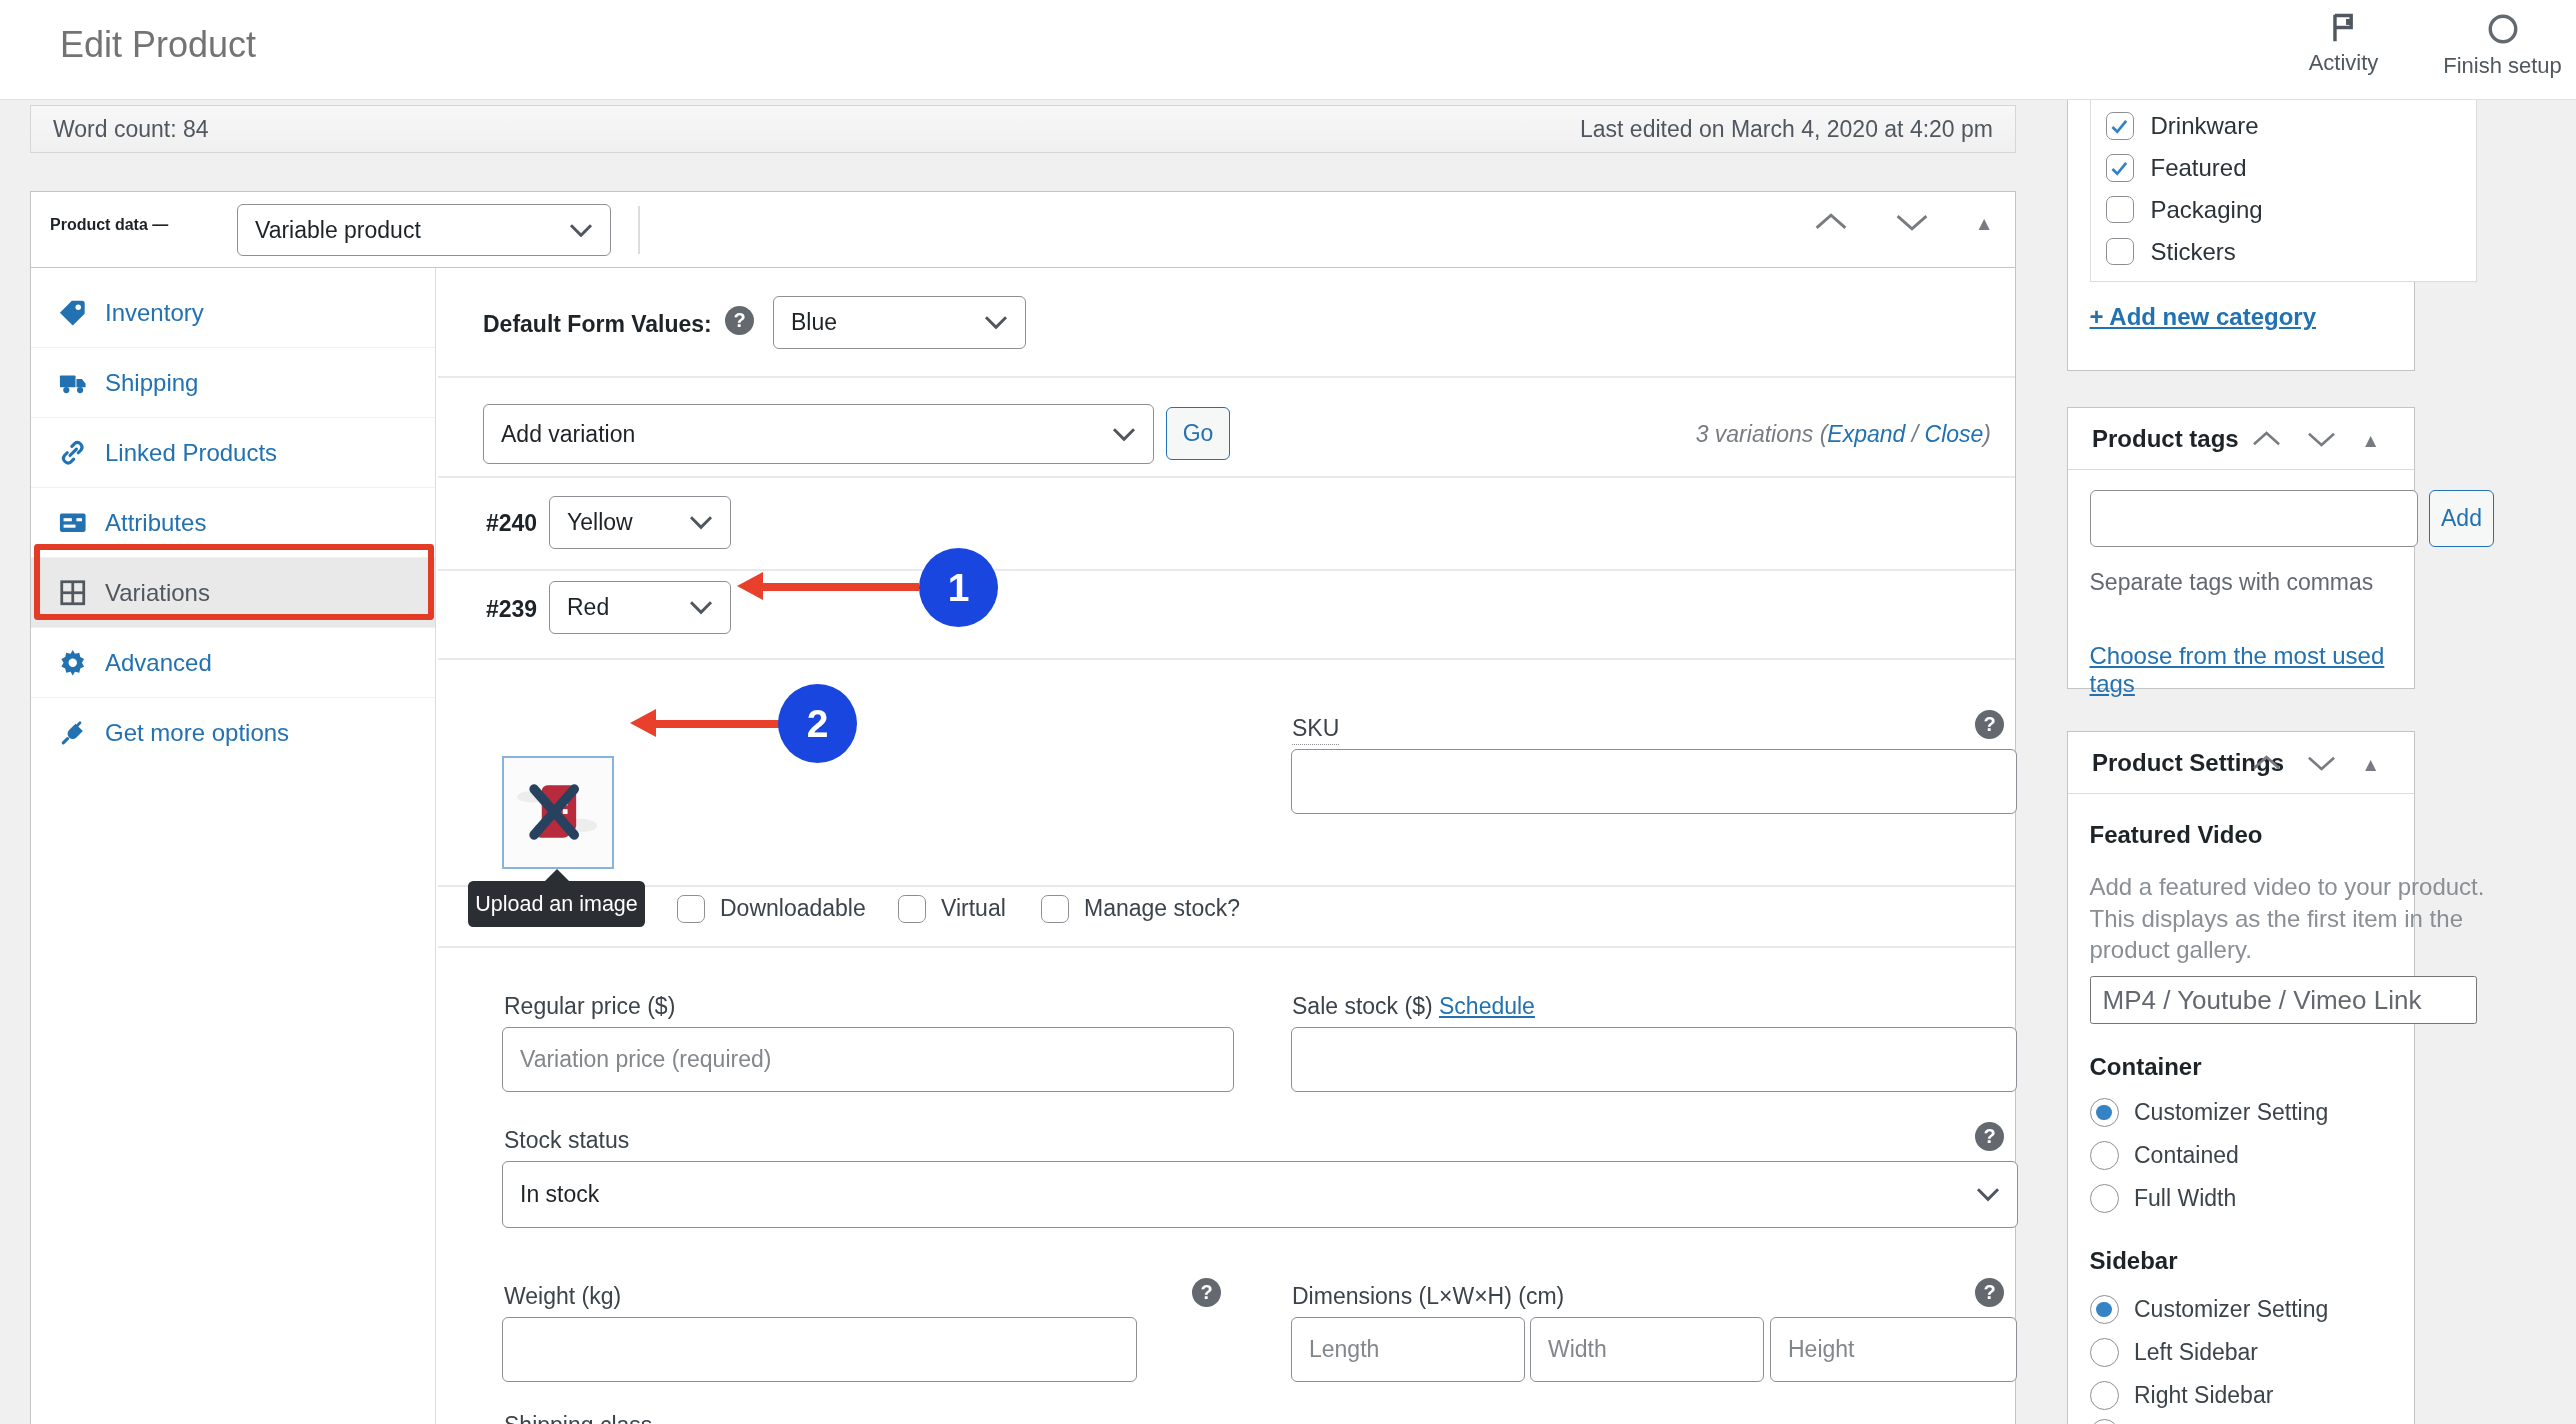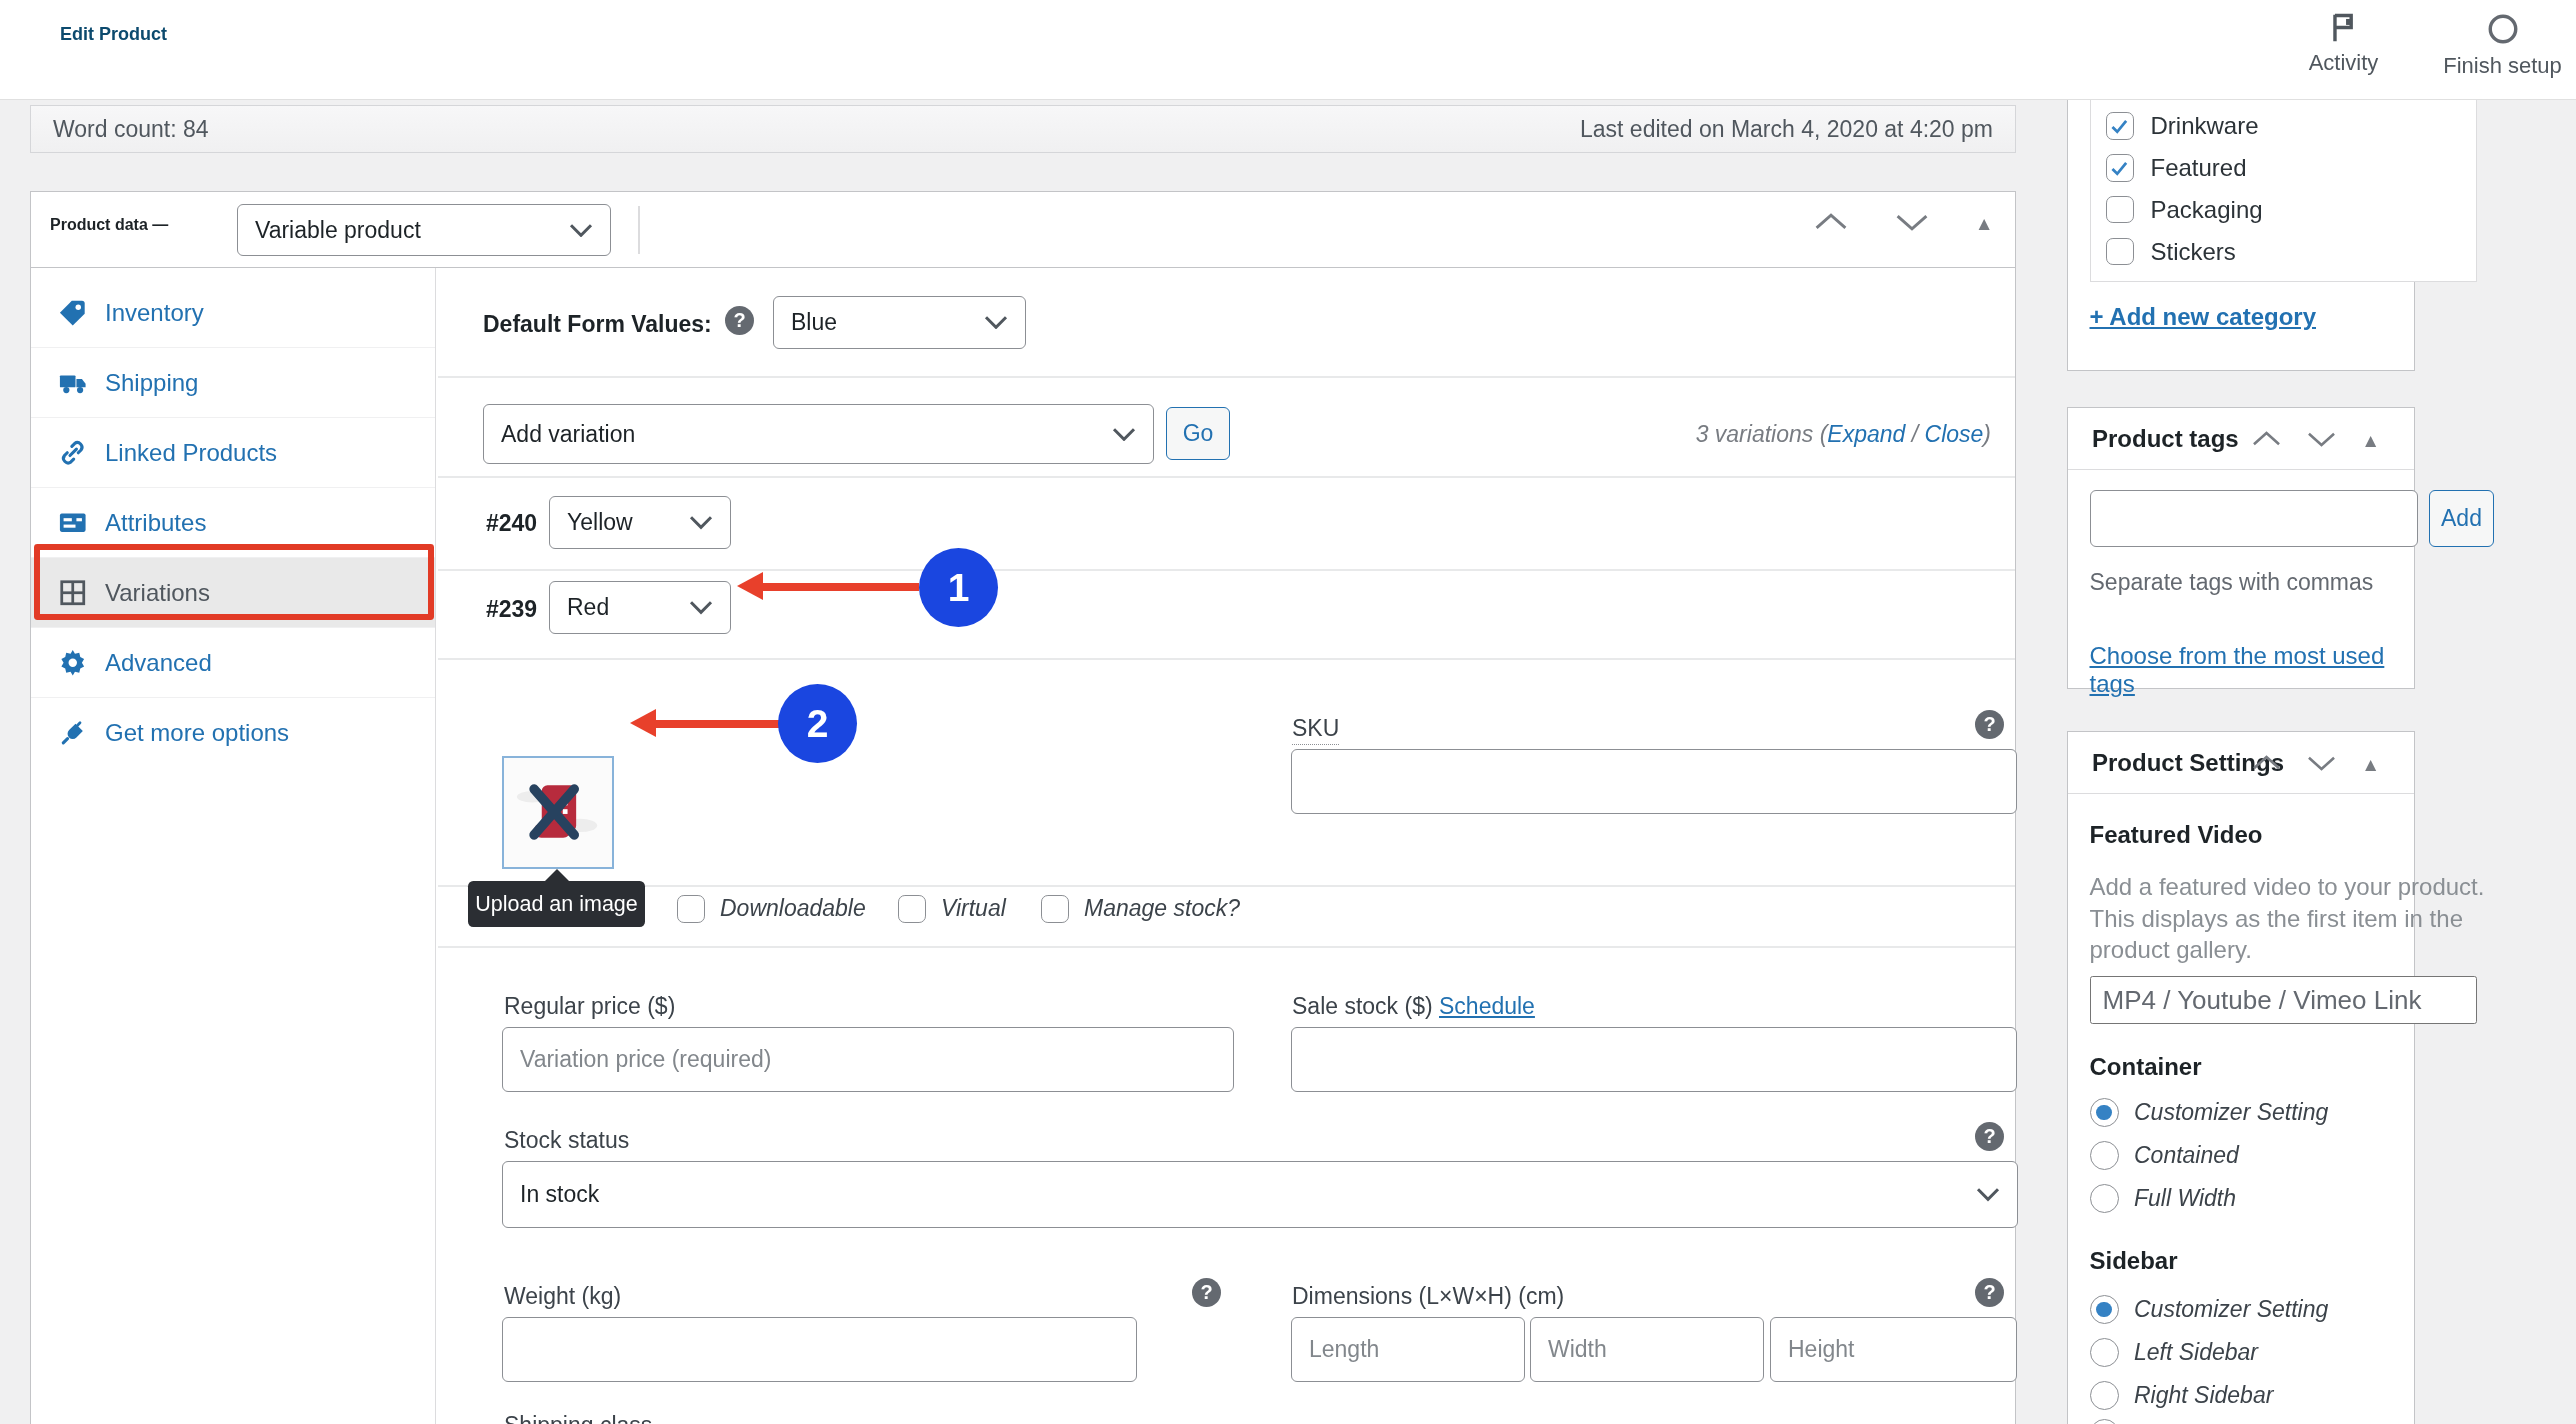--- a/index.html
+++ b/index.html
@@ -6,21 +6,21 @@
   html,body { width:2576px; height:1425px; }
   body {
     font-family: "Liberation Sans", sans-serif;
     background:#f0f0f1; color:#3c434a; overflow:hidden; position:relative;
   }
   .abs { position:absolute; }
 
   
   .topbar { position:absolute; left:0; top:0; width:2576px; height:100px; background:#fff;
             border-bottom:1.7px solid #e0e0e0; z-index:30; }
-  .page-title { position:absolute; left:60px; top:24px; font-size:18px; font-weight:bold; color:#0c4a6e; }
+  .page-title { position:absolute; left:60px; top:24px; font-size:36px; font-weight:normal; color:#737373; }
   .topbar-action { position:absolute; top:12px; width:137px; text-align:center; color:#50575e; font-size:22px; cursor:pointer; }
   .topbar-action .ticon { display:block; margin:0 auto 6.9px auto; }
 
   
   .wordcount-bar { position:absolute; left:30px; top:105px; width:1986px; height:48px;
      background:linear-gradient(#f7f7f8,#f0f0f1); border:1.7px solid #d5d6d9;
      display:flex; align-items:center; justify-content:space-between; padding:0 22px;
      font-size:23px; color:#50575e; z-index:5; }
 
   
@@ -66,21 +66,21 @@
 
   
   .checkbox { width:27.5px; height:27.5px; border:1.7px solid #8c8f94; border-radius:6.9px; background:#fff;
      display:inline-flex; align-items:center; justify-content:center; flex:none; cursor:pointer; }
   .checkbox svg { width:20.6px; height:20.6px; fill:none; stroke:#3582c4; stroke-width:4; display:none; }
   .checkbox.checked svg { display:block; }
   .radio { width:29px; height:29px; border:1.7px solid #8c8f94; border-radius:50%; background:#fff;
      display:inline-flex; align-items:center; justify-content:center; flex:none; cursor:pointer; }
   .radio .dot { width:15.5px; height:15.5px; border-radius:50%; background:#3582c4; display:none; }
   .radio.selected .dot { display:block; }
-  .check-row { display:flex; align-items:center; gap:15.5px; font-size:23px; color:#3c434a;font-style:italic; }
+  .check-row { display:flex; align-items:center; gap:15.5px; font-size:23px; color:#3c434a; }
 
   
   .num-circle { position:absolute; width:79px; height:79px; border-radius:50%; background:#1a46e0;
      color:#fff; font-size:39px; font-weight:bold; display:flex; align-items:center; justify-content:center; z-index:26; }
   .red-arrow { position:absolute; height:7.7px; background:#e8402b; z-index:26; }
   .red-arrow::before { content:""; position:absolute; left:-26px; top:-11px;
      border:14.6px solid transparent; border-right:26px solid #e8402b; }
 
   
   .thumb { position:absolute; width:112px; height:113px; border:2.6px solid #88b3da; background:#fbfbfb;

